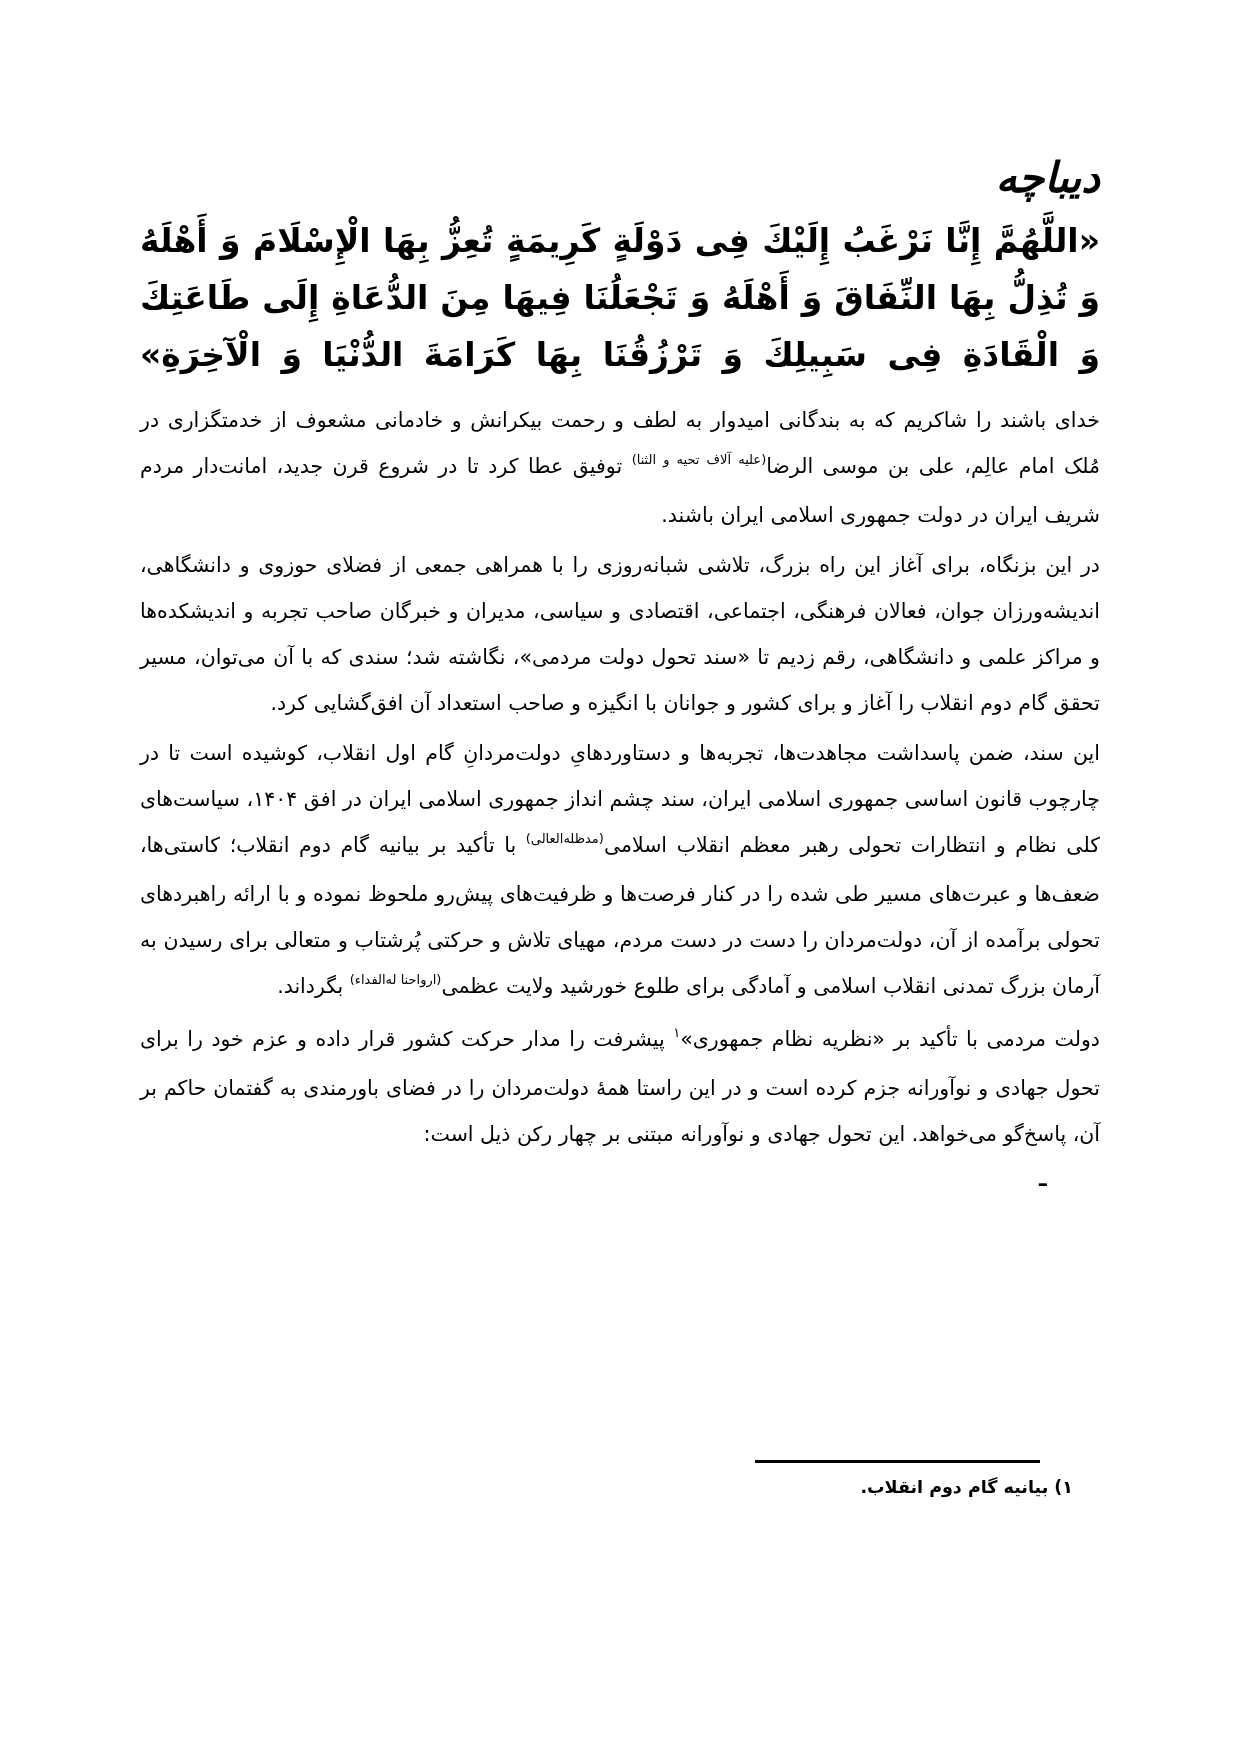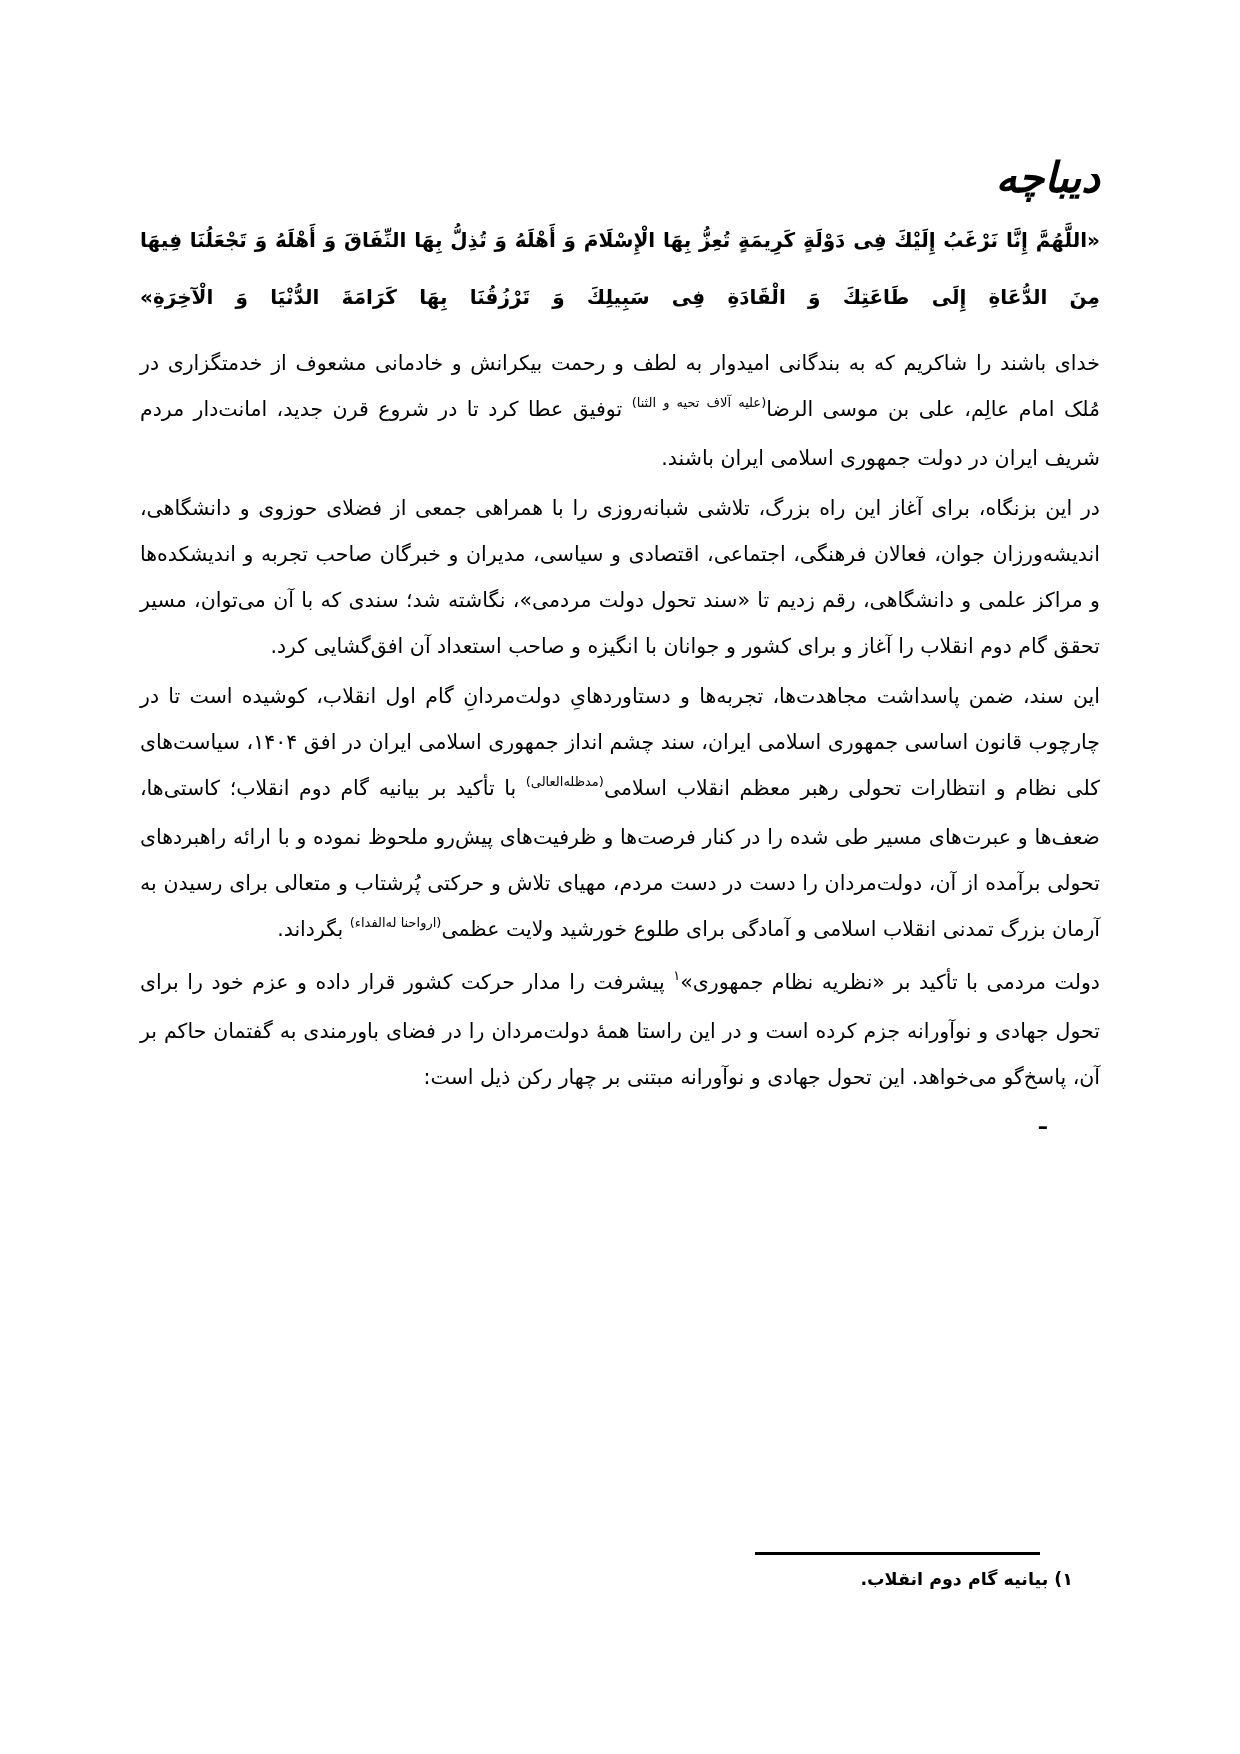--- a/index.html
+++ b/index.html
@@ -28,21 +28,21 @@
     margin: 102px 0 6px 0;
     text-align: right;
     font-size: 42px;
     font-weight: bold;
     font-style: italic;
     line-height: 56px;
     letter-spacing: 1px;
   }
   .dua {
     margin: 6px 0 14px 0;
-    font-size: 20px;
+    font-size: 33px;
     font-weight: bold;
     line-height: 57px;
     text-align: justify;
     text-align-last: justify;
   }
   .para {
     margin: 0 0 4px 0;
     font-size: 20.5px;
     line-height: 46px;
     text-align: justify;
@@ -61,21 +61,21 @@
     font-size: 20.5px;
     line-height: 46px;
     margin-top: 2px;
   }
   .list-dash {
     flex: 0 0 auto;
     font-weight: bold;
   }
   .footnote {
     position: absolute;
-    top: 1552px;
+    top: 1460px;
     right: 167px;
     width: 330px;
   }
   .footnote-rule {
     width: 285px;
     height: 3px;
     background: #000000;
     margin-right: 33px;
   }
   .footnote-text {

